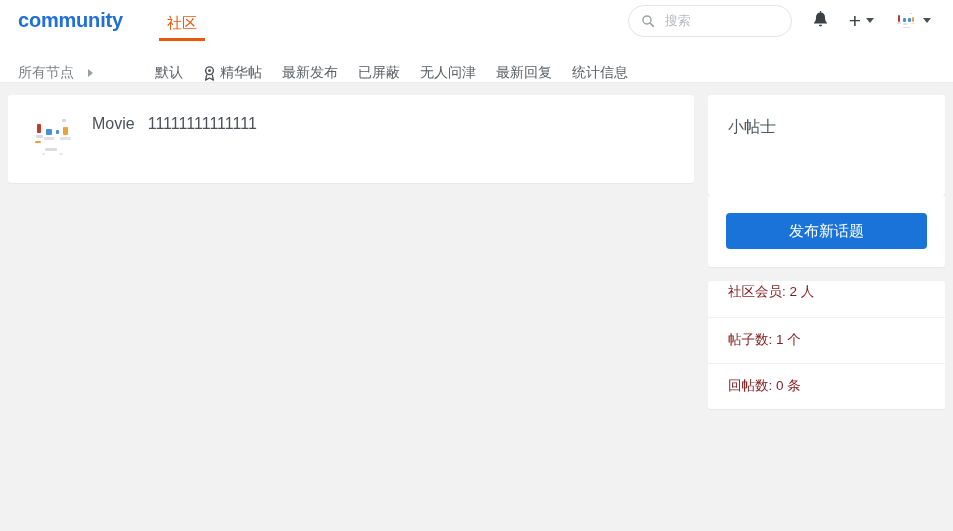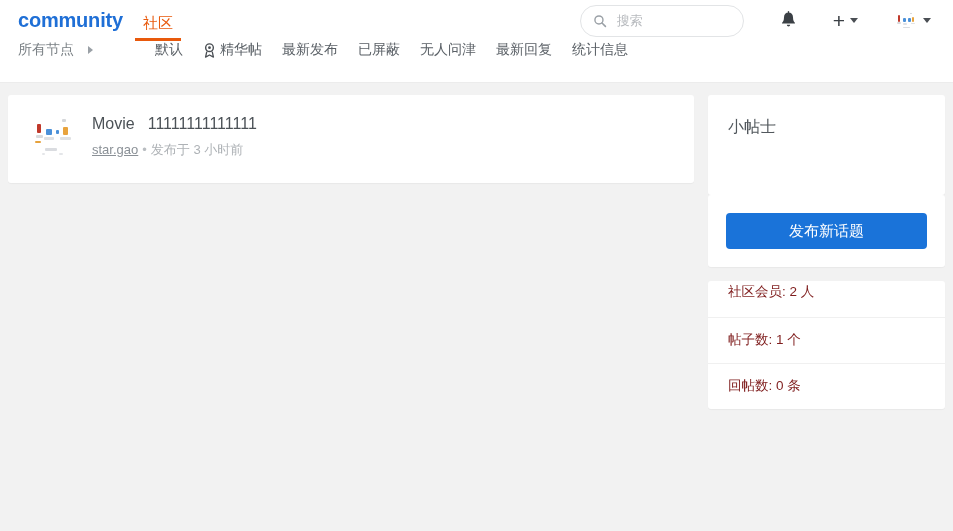--- a/index.html
+++ b/index.html
@@ -34,21 +34,21 @@
     font-size: 20px;
     font-weight: bold;
     letter-spacing: -0.2px;
     line-height: 1;
     padding-bottom: 11px;
   }
   .nav-tabs {
     display: flex;
     align-items: flex-end;
     height: 41px;
-    margin-left: 12px;
+    margin-left: 36px;
   }
   .nav-tab {
     color: #e8590c;
     font-size: 15px;
     line-height: 1;
     padding: 0 8px 11px 8px;
     position: relative;
     cursor: pointer;
   }
   .nav-tab.active::after {
@@ -56,21 +56,21 @@
     position: absolute;
     left: 0; right: 0; bottom: 0;
     height: 3px;
     background: #e8590c;
   }
 
   .header-right {
     margin-left: auto;
     display: flex;
     align-items: center;
-    gap: 16px;
+    gap: 0;
   }
   .search-box {
     width: 164px;
     height: 32px;
     border: 1px solid #e2e4e6;
     border-radius: 16px;
     display: flex;
     align-items: center;
     padding: 0 12px;
     background: #fff;
@@ -131,21 +131,21 @@
     display: block;
     border-radius: 1px;
   }
 
   
   .subnav {
     height: 42px;
     background: #ffffff;
     border-bottom: 1px solid #ececec;
     display: flex;
-    align-items: flex-start;
+    align-items: flex-end;
     padding: 0 18px;
   }
   .subnav-item {
     font-size: 14px;
     color: #5a6066;
     padding: 0 10px;
     cursor: pointer;
     white-space: nowrap;
     display: flex;
     align-items: center;
@@ -355,23 +355,20 @@
           <i style="left:64%;top:50%;width:24%;height:6%;background:#e0e2e5"></i>
           <i style="left:68%;top:10%;width:10%;height:7%;background:#d5d7da"></i>
           <i style="left:30%;top:74%;width:26%;height:7%;background:#dadce0"></i>
           <i style="left:22%;top:86%;width:8%;height:4%;background:#e4e6e9"></i>
           <i style="left:62%;top:86%;width:8%;height:4%;background:#e4e6e9"></i>
         </span>
         <div class="post-body">
           <div class="post-title">
             <span class="t-prefix">Movie</span><span>11111111111111</span>
           </div>
-          <div class="post-meta">
-            <span class="post-author">star.gao</span><span class="dot-sep">•</span><span>发布于 3 小时前</span>
-          </div>
         </div>
       </div>
     </div>
   </div>
 
   <div class="side-col">
 
     <div class="card side-card-tips">
       <h3 class="side-heading">小帖士</h3>
       <div></div>

